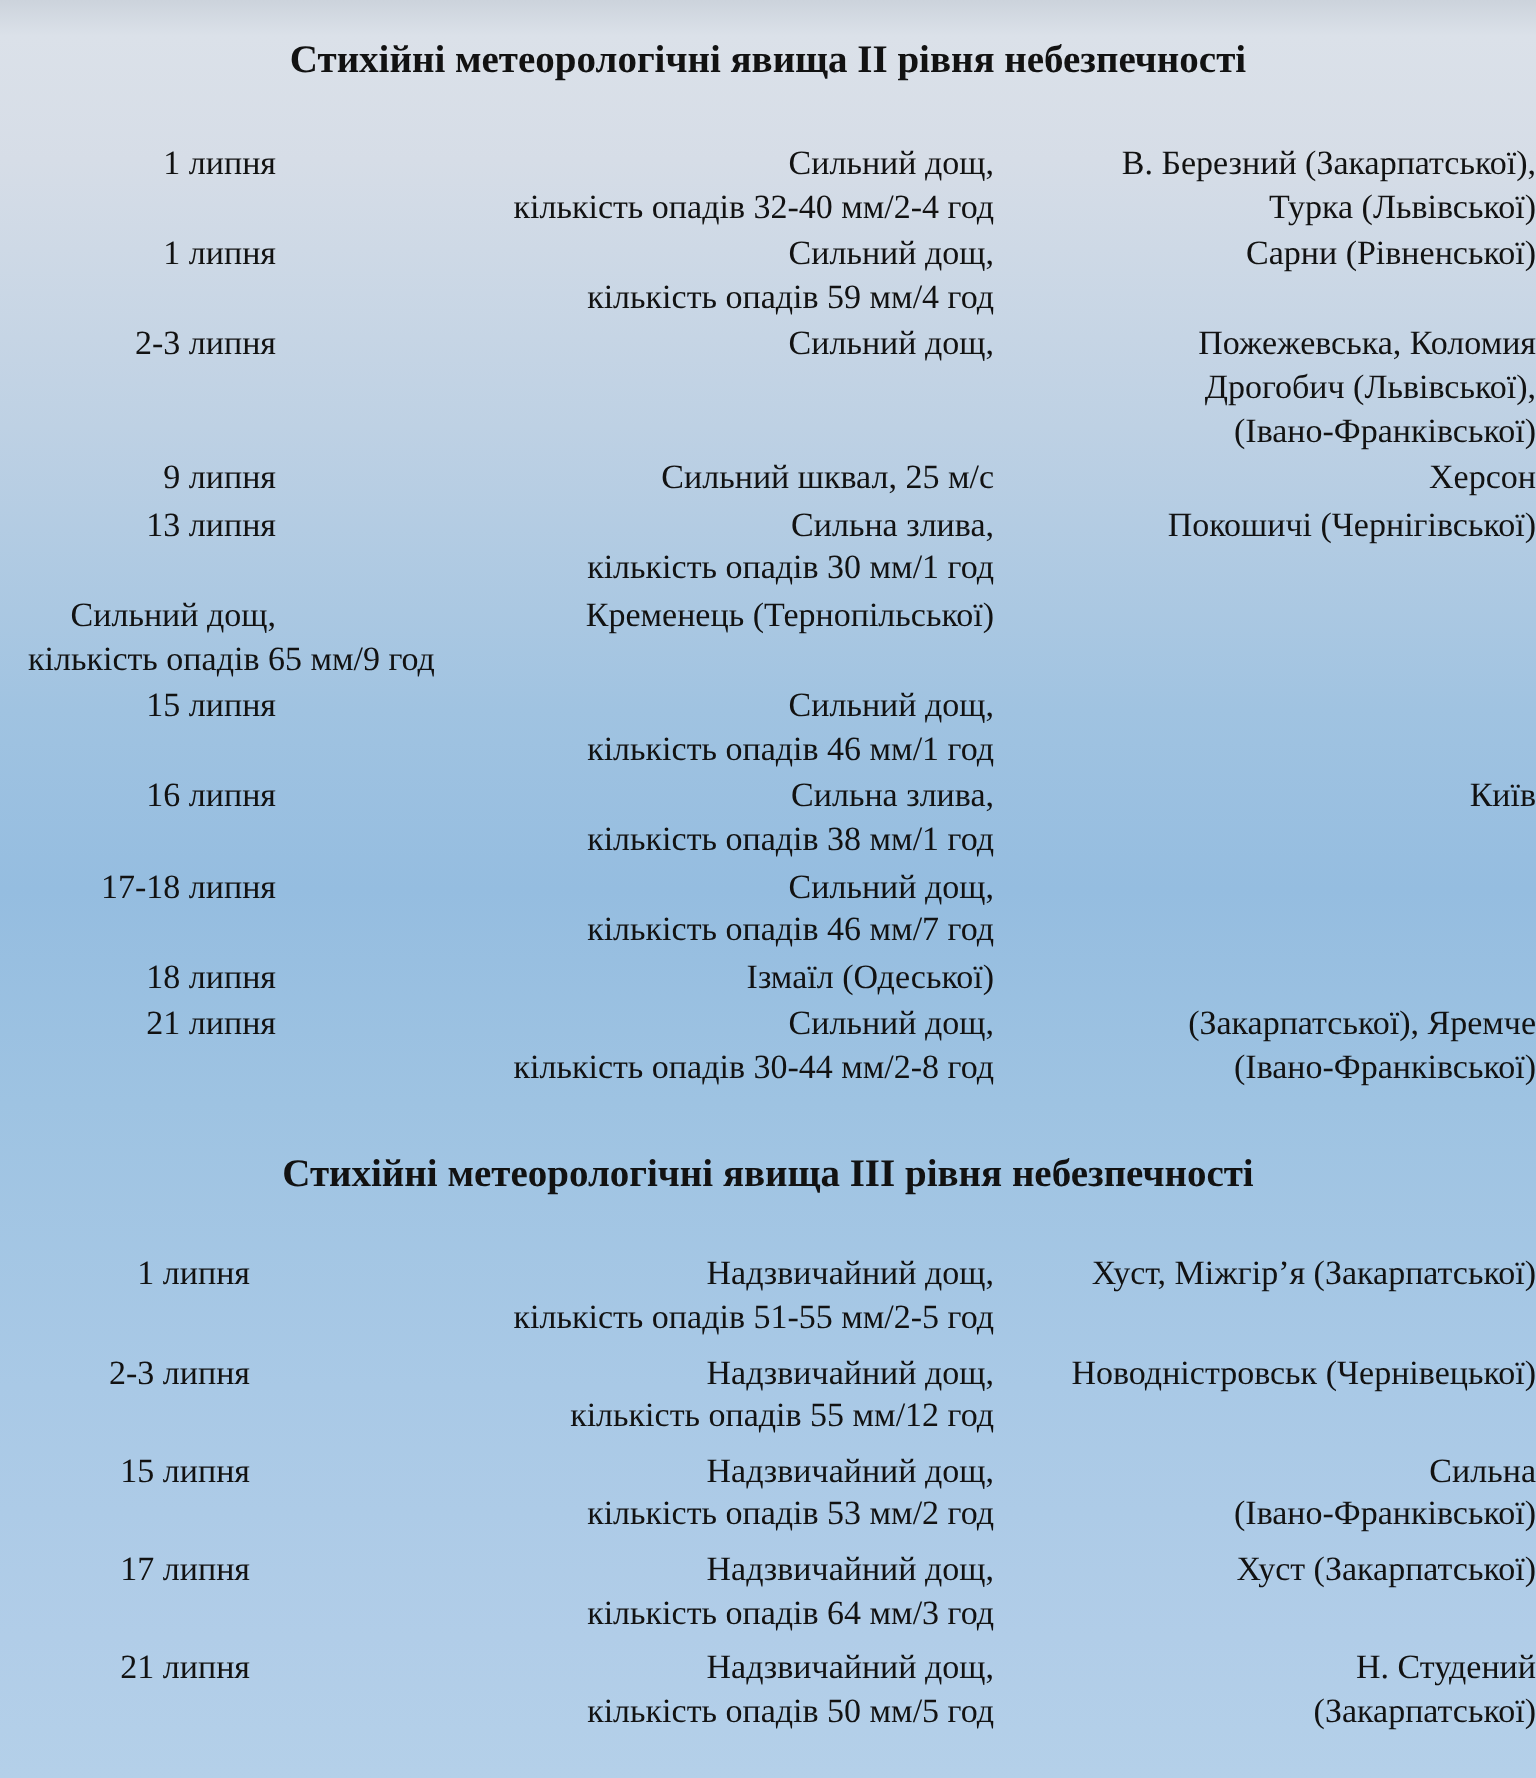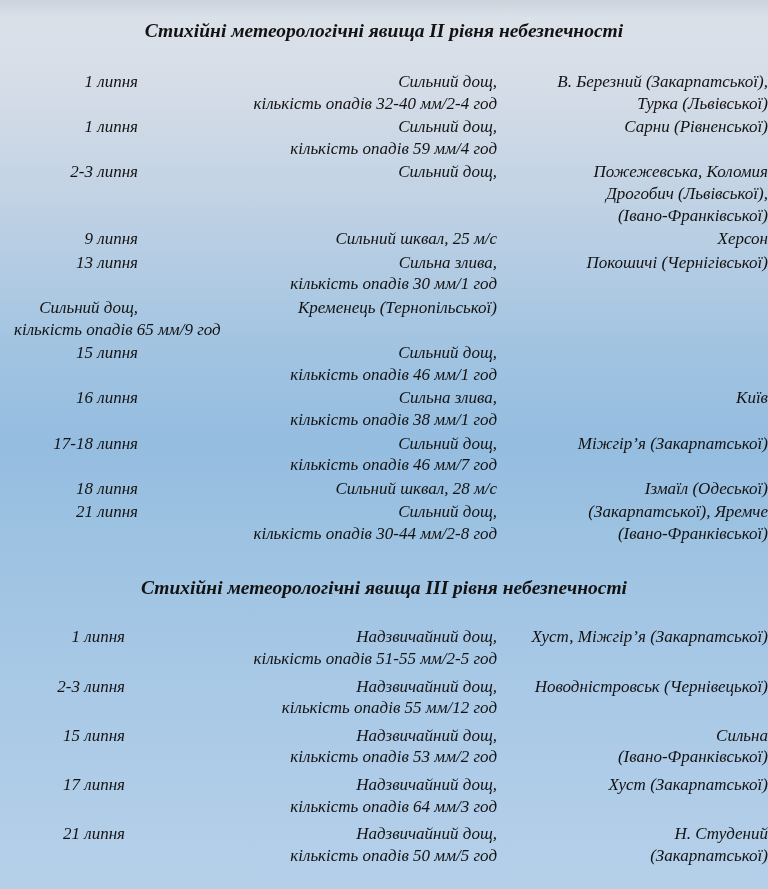--- a/index.html
+++ b/index.html
@@ -14,21 +14,21 @@
       #dbe1e9 2%,
       #d6dde7 9%,
       #bed1e4 24%,
       #a0c3e1 40%,
       #95bde0 50%,
       #9ec3e2 62%,
       #a9c9e6 78%,
       #b1cde8 92%,
       #b4d0e9 100%);
   }
-  .page { width: 768px; height: 883px; font-style: italic; }
+  .page { width: 768px; height: 883px; }
   .section-title {
     font-weight: 700;
     font-size: 19.5px;
     line-height: 24px;
     text-align: center;
     white-space: nowrap;
   }
   .title-1 { padding-top: 19px; margin: 0 0 28px 0; }
   .title-2 { margin: 32px 0 26px 0; }
   .row { display: grid; text-align: right; }
@@ -157,32 +157,26 @@
     </div>
 
     <div class="row">
       <div class="cell">
           <div class="line">17-18 липня</div>
         </div>
       <div class="cell">
         <div class="line">Сильний дощ,</div>
         <div class="line">кількість опадів 46 мм/7 год</div>
       </div>
-      <div class="cell">
-        <div class="line">Міжгір’я (Закарпатської)</div>
-      </div>
     </div>
 
     <div class="row">
       <div class="cell">
           <div class="line">18 липня</div>
         </div>
-      <div class="cell">
-        <div class="line">Сильний шквал, 28 м/с</div>
-      </div>
       <div class="cell">
         <div class="line">Ізмаїл (Одеської)</div>
       </div>
     </div>
 
     <div class="row">
       <div class="cell">
           <div class="line">21 липня</div>
         </div>
       <div class="cell">

